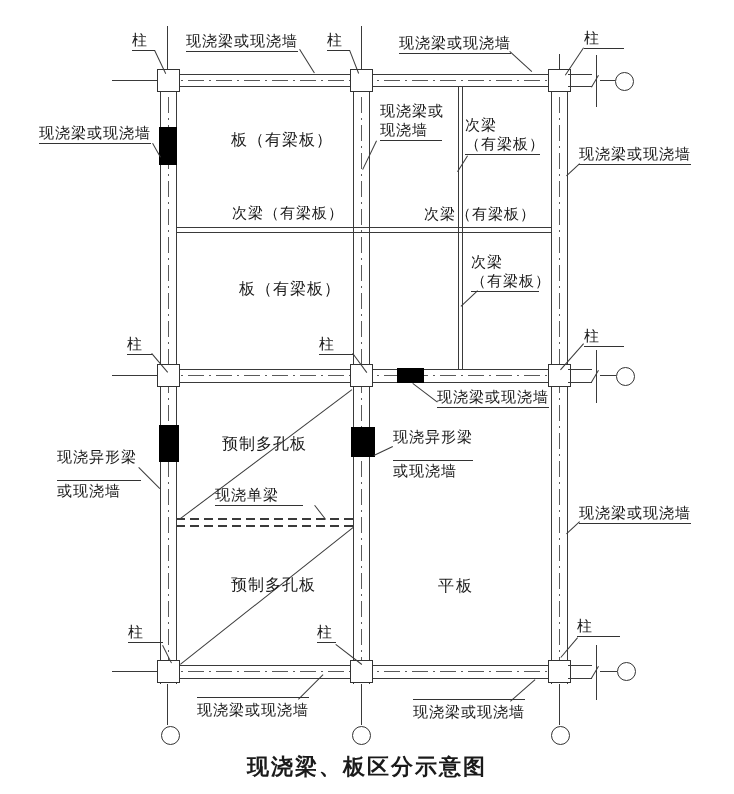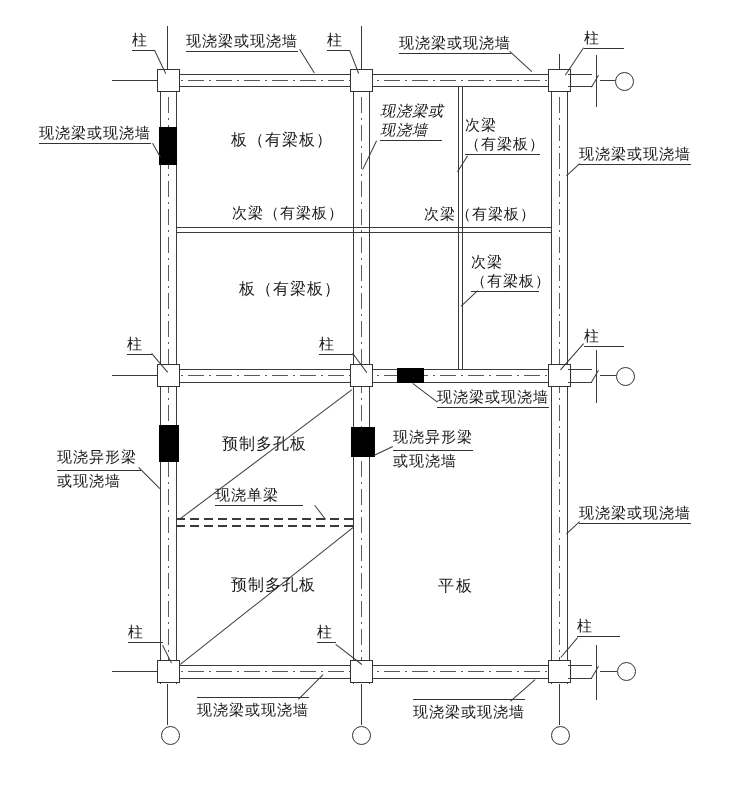--- a/index.html
+++ b/index.html
@@ -15,21 +15,21 @@
   .ld{position:absolute;height:0;border-top:1.2px solid #3a3a3a;transform-origin:0 0;}
   .colbox{position:absolute;width:23px;height:23px;box-sizing:border-box;background:#fff;border:1.3px solid #333;}
   .blk{position:absolute;background:#000;}
   .bubble{position:absolute;width:19px;height:19px;box-sizing:border-box;border:1.3px solid #333;border-radius:50%;background:#fff;}
   .lbl{position:absolute;font-size:15px;letter-spacing:1px;line-height:1.28;white-space:nowrap;}
   .lbl.u{border-bottom:1.2px solid #333;padding-bottom:1px;}
   .lbl.o{border-top:1.2px solid #333;padding-top:2px;}
   .lbl.big{font-size:16px;}
   .lbl.ctr{}
   .l2{display:block;}
-  .u1{display:inline-block;border-bottom:1.2px solid #333;padding-bottom:4px;}
+  .u1{display:inline-block;border-bottom:1.2px solid #333;padding-bottom:14px;}
   #title{position:absolute;left:0;width:734px;text-align:center;top:752px;font-size:22px;
          font-weight:600;letter-spacing:2px;}
 </style>
 </head>
 <body>
 
 <div id="stage">
 
   <div class="lv" style="left:167px;top:26px;height:44px;"></div>
   <div class="lv" style="left:361px;top:26px;height:44px;"></div>
@@ -125,21 +125,21 @@
 
   <div class="lbl u" style="left:132px;top:30px;width:23px;">柱</div>
   <div class="lbl u" style="left:186px;top:31px;">现浇梁或现浇墙</div>
   <div class="lbl u" style="left:327px;top:30px;width:23px;">柱</div>
   <div class="lbl u" style="left:399px;top:33px;">现浇梁或现浇墙</div>
   <div class="lbl u" style="left:584px;top:28px;width:40px;">柱</div>
 
   <div class="lbl u" style="left:39px;top:123px;">现浇梁或现浇墙</div>
   <div class="lbl u" style="left:579px;top:144px;">现浇梁或现浇墙</div>
 
-  <div class="lbl u" style="left:380px;top:101px;width:62px;font-style:italic;">
+  <div class="lbl u" style="left:380px;top:101px;width:62px;">
     <span class="l2">现浇梁或</span>
     <span class="l2">现浇墙</span>
   </div>
 
   <div class="lbl u ctr" style="left:465px;top:115px;width:75px;">
     <span class="l2">次梁</span>
     <span class="l2">（有梁板）</span>
   </div>
 
   <div class="lbl big" style="left:231px;top:130px;">板（有梁板）</div>
@@ -176,13 +176,14 @@
 
   <div class="lbl u" style="left:579px;top:503px;">现浇梁或现浇墙</div>
 
   <div class="lbl u" style="left:128px;top:622px;width:35px;">柱</div>
   <div class="lbl u" style="left:317px;top:622px;width:19px;">柱</div>
   <div class="lbl u ctr" style="left:577px;top:616px;width:43px;">柱</div>
 
   <div class="lbl o" style="left:197px;top:697px;">现浇梁或现浇墙</div>
   <div class="lbl o" style="left:413px;top:699px;">现浇梁或现浇墙</div>
 
+  <div id="title">现浇梁、板区分示意图</div>
 </div>
 
 </body></html>

